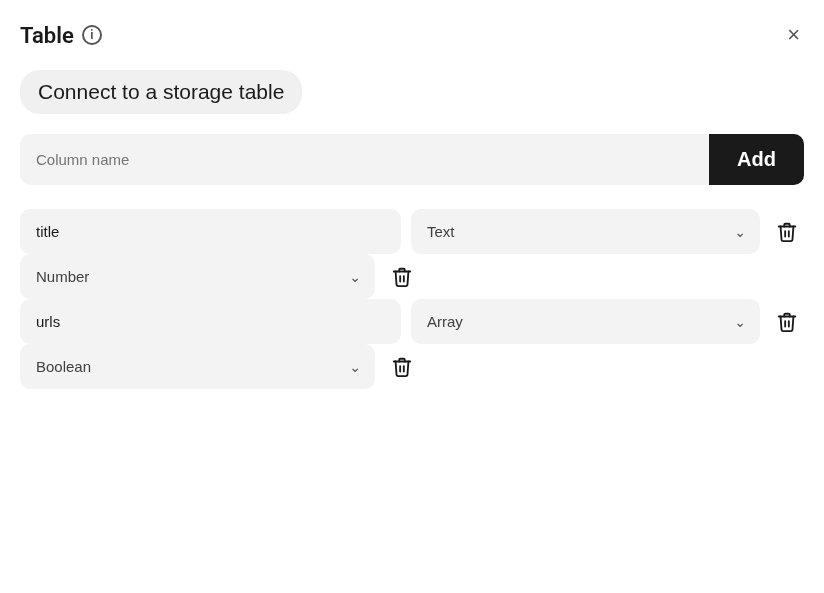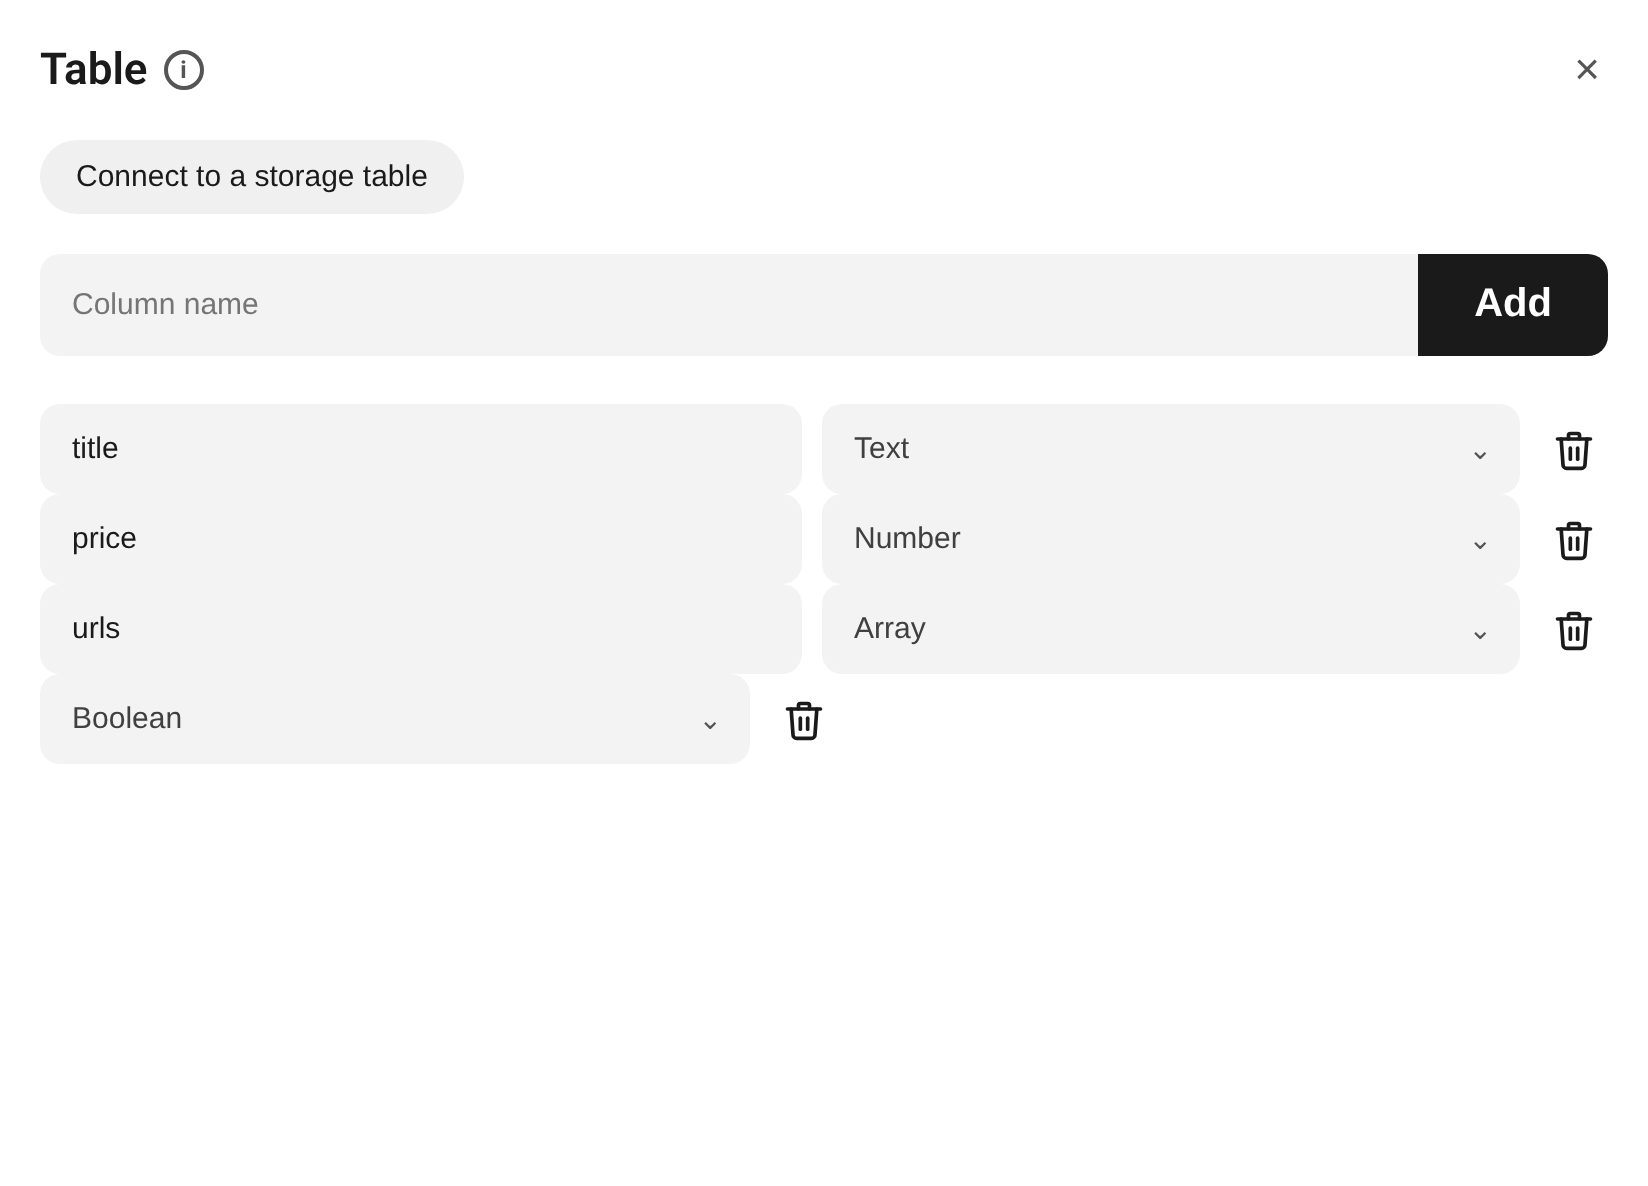--- a/index.html
+++ b/index.html
@@ -66,21 +66,21 @@
       color: #555;
       line-height: 1;
       padding: 4px;
     }
 
     .connect-btn {
       background: #f0f0f0;
       border: none;
       border-radius: 20px;
       padding: 10px 18px;
-      font-size: 15px;
+      font-size: 21px;
       color: #1a1a1a;
       cursor: pointer;
       margin-bottom: 20px;
       display: inline-block;
     }
 
     .add-row {
       display: flex;
       gap: 0;
       margin-bottom: 24px;
@@ -222,21 +222,20 @@
           <polyline points="3 6 5 6 21 6"></polyline>
           <path d="M19 6l-1 14a2 2 0 0 1-2 2H8a2 2 0 0 1-2-2L5 6"></path>
           <path d="M10 11v6"></path>
           <path d="M14 11v6"></path>
           <path d="M9 6V4a1 1 0 0 1 1-1h4a1 1 0 0 1 1 1v2"></path>
         </svg>
       </button>
     </div>
 
     <div class="table-row">
-      <input class="row-name" type="text" value="price" style="">
       <div class="row-type-wrapper">
         <select class="row-type">
           <option>Text</option>
           <option selected="">Number</option>
           <option>Array</option>
           <option>Boolean</option>
         </select>
         <span class="chevron-icon">⌄</span>
       </div>
       <button class="delete-btn">

